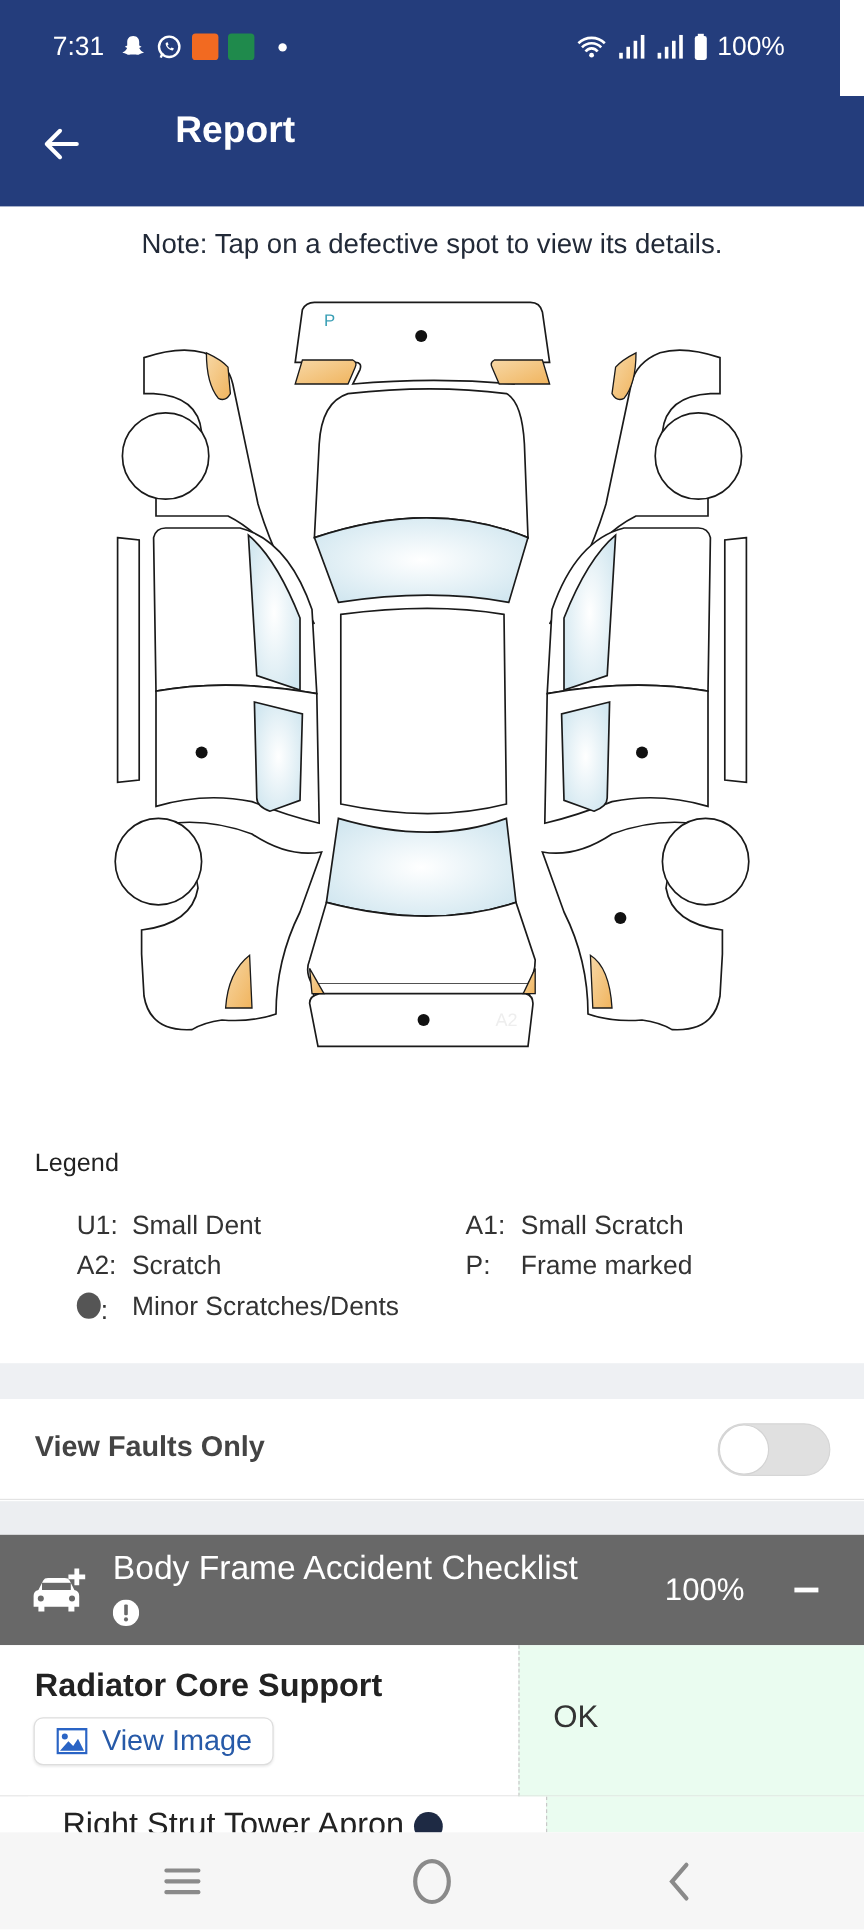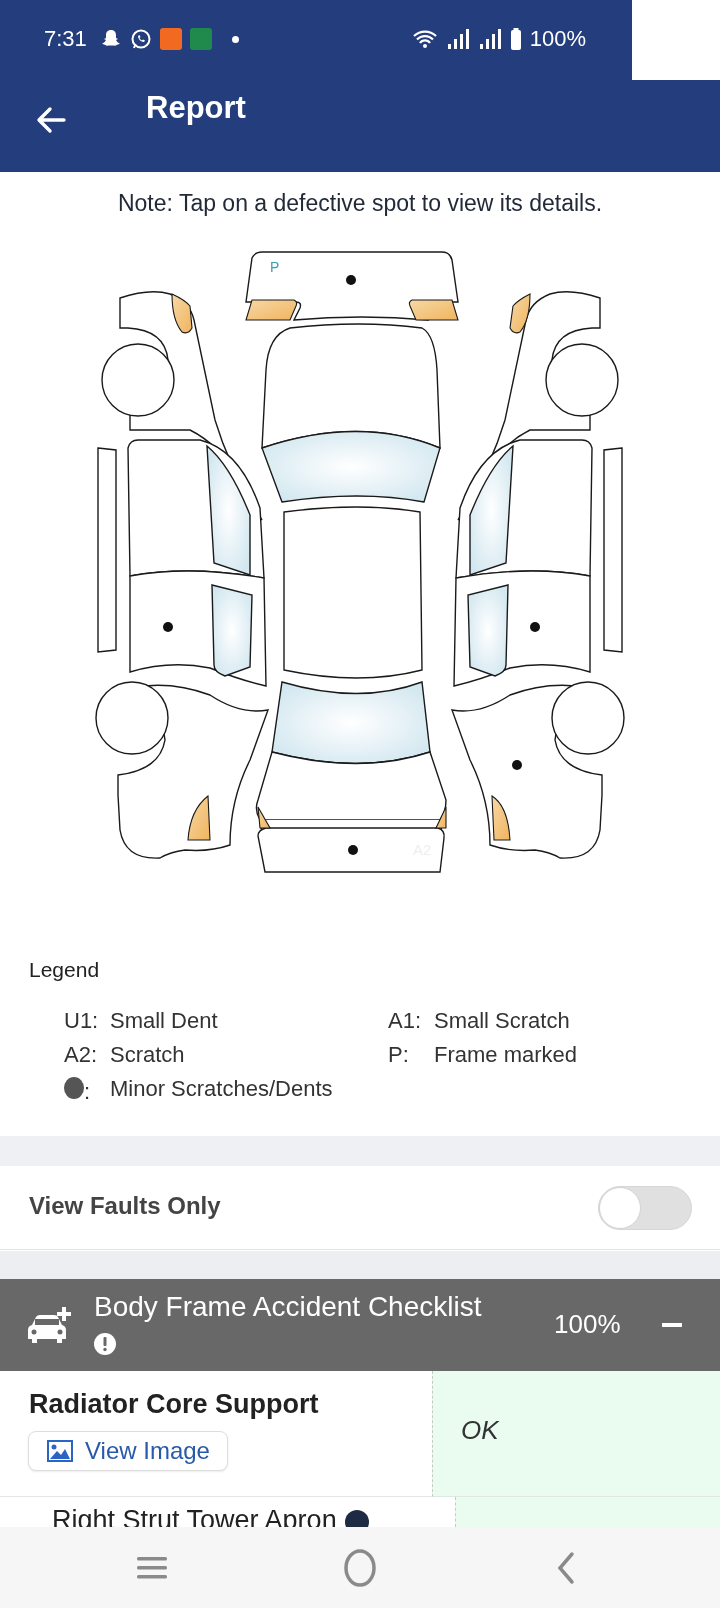--- a/index.html
+++ b/index.html
@@ -1,19 +1,19 @@
 <!DOCTYPE html>
 <html><head>
 <meta charset="utf-8">
 <style>
   * { box-sizing: border-box; margin: 0; padding: 0; }
   html, body { width: 720px; height: 1608px; overflow: hidden; background: #ffffff; font-family: "Liberation Sans", sans-serif; }
   .root { position: relative; width: 720px; height: 1608px; }
 
-  .statusbar { position: absolute; left: 0; top: 0; width: 632px; height: 80px; background: #243d7c; color: #fff; }
+  .statusbar { position: absolute; left: 0; top: 0; width: 700px; height: 80px; background: #243d7c; color: #fff; }
   .sb-time { position: absolute; left: 44px; top: 26px; font-size: 22px; }
   .sb-left-icons { position: absolute; left: 100px; top: 28px; display: flex; align-items: center; gap: 8px; }
   .sb-right { position: absolute; right: 46px; top: 26px; display: flex; align-items: center; gap: 8px; font-size: 22px; }
   .app-icon { width: 22px; height: 22px; border-radius: 3px; display: inline-block; }
 
   .appbar { position: absolute; left: 0; top: 80px; width: 720px; height: 92px; background: #243d7c; color: #fff; }
   .back-btn { position: absolute; left: 30px; top: 18px; width: 44px; height: 44px; }
   .title { position: absolute; left: 146px; top: 10px; font-size: 31px; font-weight: bold; }
   .subtitle { position: absolute; left: 148px; top: 48px; font-size: 19px; }
 
@@ -41,21 +41,21 @@
   .sec-alert { position: absolute; left: 94px; top: 54px; width: 22px; height: 22px; }
   .sec-pct { position: absolute; left: 554px; top: 30px; font-size: 26px; }
   .sec-collapse { position: absolute; left: 662px; top: 44px; width: 20px; height: 4px; background: #fff; }
 
   .row1 { position: absolute; left: 0; top: 1371px; width: 720px; height: 126px; }
   .row-left { position: absolute; left: 0; top: 0; width: 432px; height: 126px; background: #fff; border-bottom: 1px solid #e6e6e6; }
   .row-right { position: absolute; left: 432px; top: 0; width: 288px; height: 126px; background: #eafcf0; border-left: 1px dashed #c8c8c8; border-bottom: 1px solid #dfe9e2; }
   .row-title { position: absolute; left: 29px; top: 18px; font-size: 27px; color: #222; font-weight: bold; }
   .view-image { position: absolute; left: 28px; top: 60px; width: 200px; height: 40px; border: 1px solid #dddddd; border-radius: 8px; background: #fff; box-shadow: 0 1px 2px rgba(0,0,0,0.08); display: flex; align-items: center; padding-left: 18px; gap: 12px; }
   .view-image-label { font-size: 24px; color: #275aa8; }
-  .status-ok { position: absolute; left: 28px; top: 44px; font-size: 26px; color: #333; font-style: italic; }
+  .status-ok { position: absolute; left: 28px; top: 44px; font-size: 26px; color: #333; }
 
   .row2 { position: absolute; left: 0; top: 1497px; width: 720px; height: 30px; overflow: hidden; margin-left: 23px; }
   .row2-left { position: absolute; left: 0; top: 0; width: 432px; height: 30px; background: #fff; }
   .row2-right { position: absolute; left: 432px; top: 0; width: 288px; height: 30px; background: #eafcf0; border-left: 1px dashed #c8c8c8; }
   .row2-title { position: absolute; left: 29px; top: 8px; font-size: 27px; color: #222; white-space: nowrap; }
   .row2-alert { display: inline-block; width: 24px; height: 24px; border-radius: 50%; background: #1e2a44; vertical-align: middle; margin-left: 8px; }
 
   .navbar { position: absolute; left: 0; top: 1527px; width: 720px; height: 81px; background: #f6f6f6; }
   .nav-btn { position: absolute; top: 16px; width: 60px; height: 50px; display: flex; align-items: center; justify-content: center; }
 </style>

